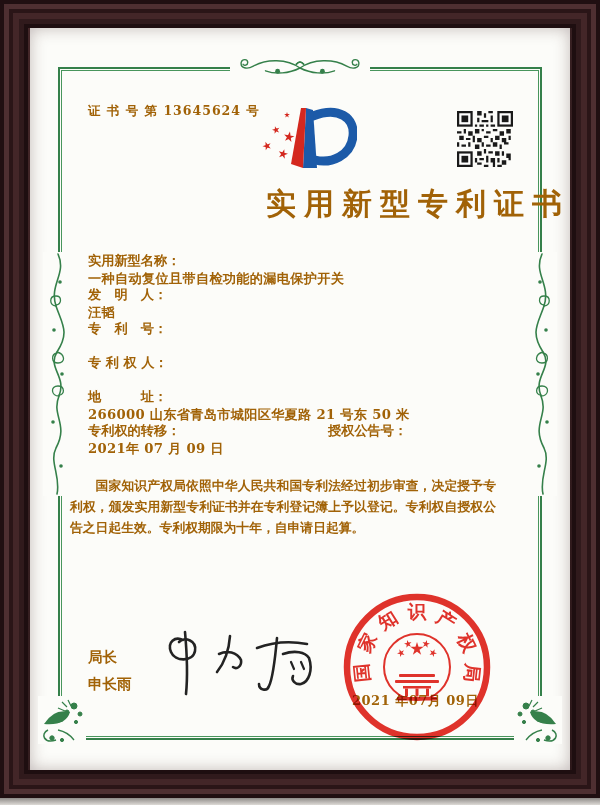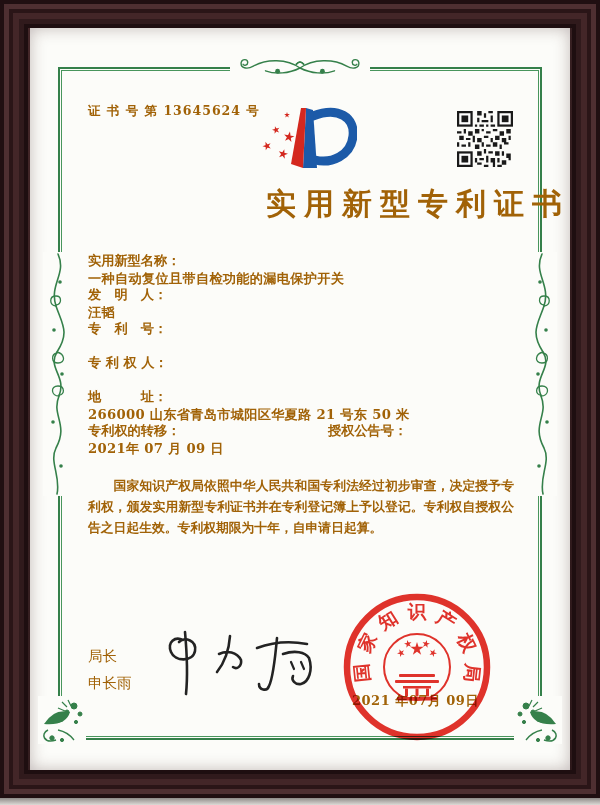--- a/index.html
+++ b/index.html
@@ -18,24 +18,24 @@
   .cert-no{position:absolute;left:58px;top:75px;font-size:12.5px;letter-spacing:1px;font-weight:600;}
   .logo{position:absolute;left:213px;top:72px;width:114px;height:76px;}
   .qr{position:absolute;left:427px;top:83px;width:56px;height:56px;}
   .title{position:absolute;left:0;right:0;top:156px;text-align:right;font-size:30px;font-weight:700;
          letter-spacing:8px;text-indent:8px;}
   .fields{position:absolute;left:58px;top:224px;width:430px;font-size:13.2px;font-weight:600;}
   .row{display:flex;height:34px;line-height:18px;align-items:flex-start;position:relative;flex-direction:column;}
   .lbl{width:94px;flex:none;white-space:pre;}
   .val{letter-spacing:.3px;}
   .grant2{position:absolute;left:224px;top:0;display:flex;margin-left:16px;}
-  .body-text{position:absolute;left:58px;top:448px;width:426px;font-size:12.8px;line-height:20.8px;
+  .body-text{position:absolute;left:40px;top:448px;width:426px;font-size:12.8px;line-height:20.8px;
              font-weight:600;text-align:justify;}
   .body-text p{margin:0;text-indent:2em;}
-  .director{position:absolute;left:58px;top:615px;font-size:14.5px;font-weight:400;line-height:27px;}
+  .director{position:absolute;left:58px;top:615px;font-size:14.5px;font-weight:700;line-height:27px;}
   .signature{position:absolute;left:115px;top:598px;width:190px;height:75px;}
   .seal{position:absolute;left:312px;top:564px;width:150px;height:150px;mix-blend-mode:multiply;opacity:.93;}
   .seal-date{position:absolute;left:322px;top:664px;font-size:13px;font-weight:600;letter-spacing:.5px;z-index:0;}
   svg{display:block;}
 </style>
 </head>
 <body>
 
 <svg width="0" height="0" style="position:absolute">
   <defs>

